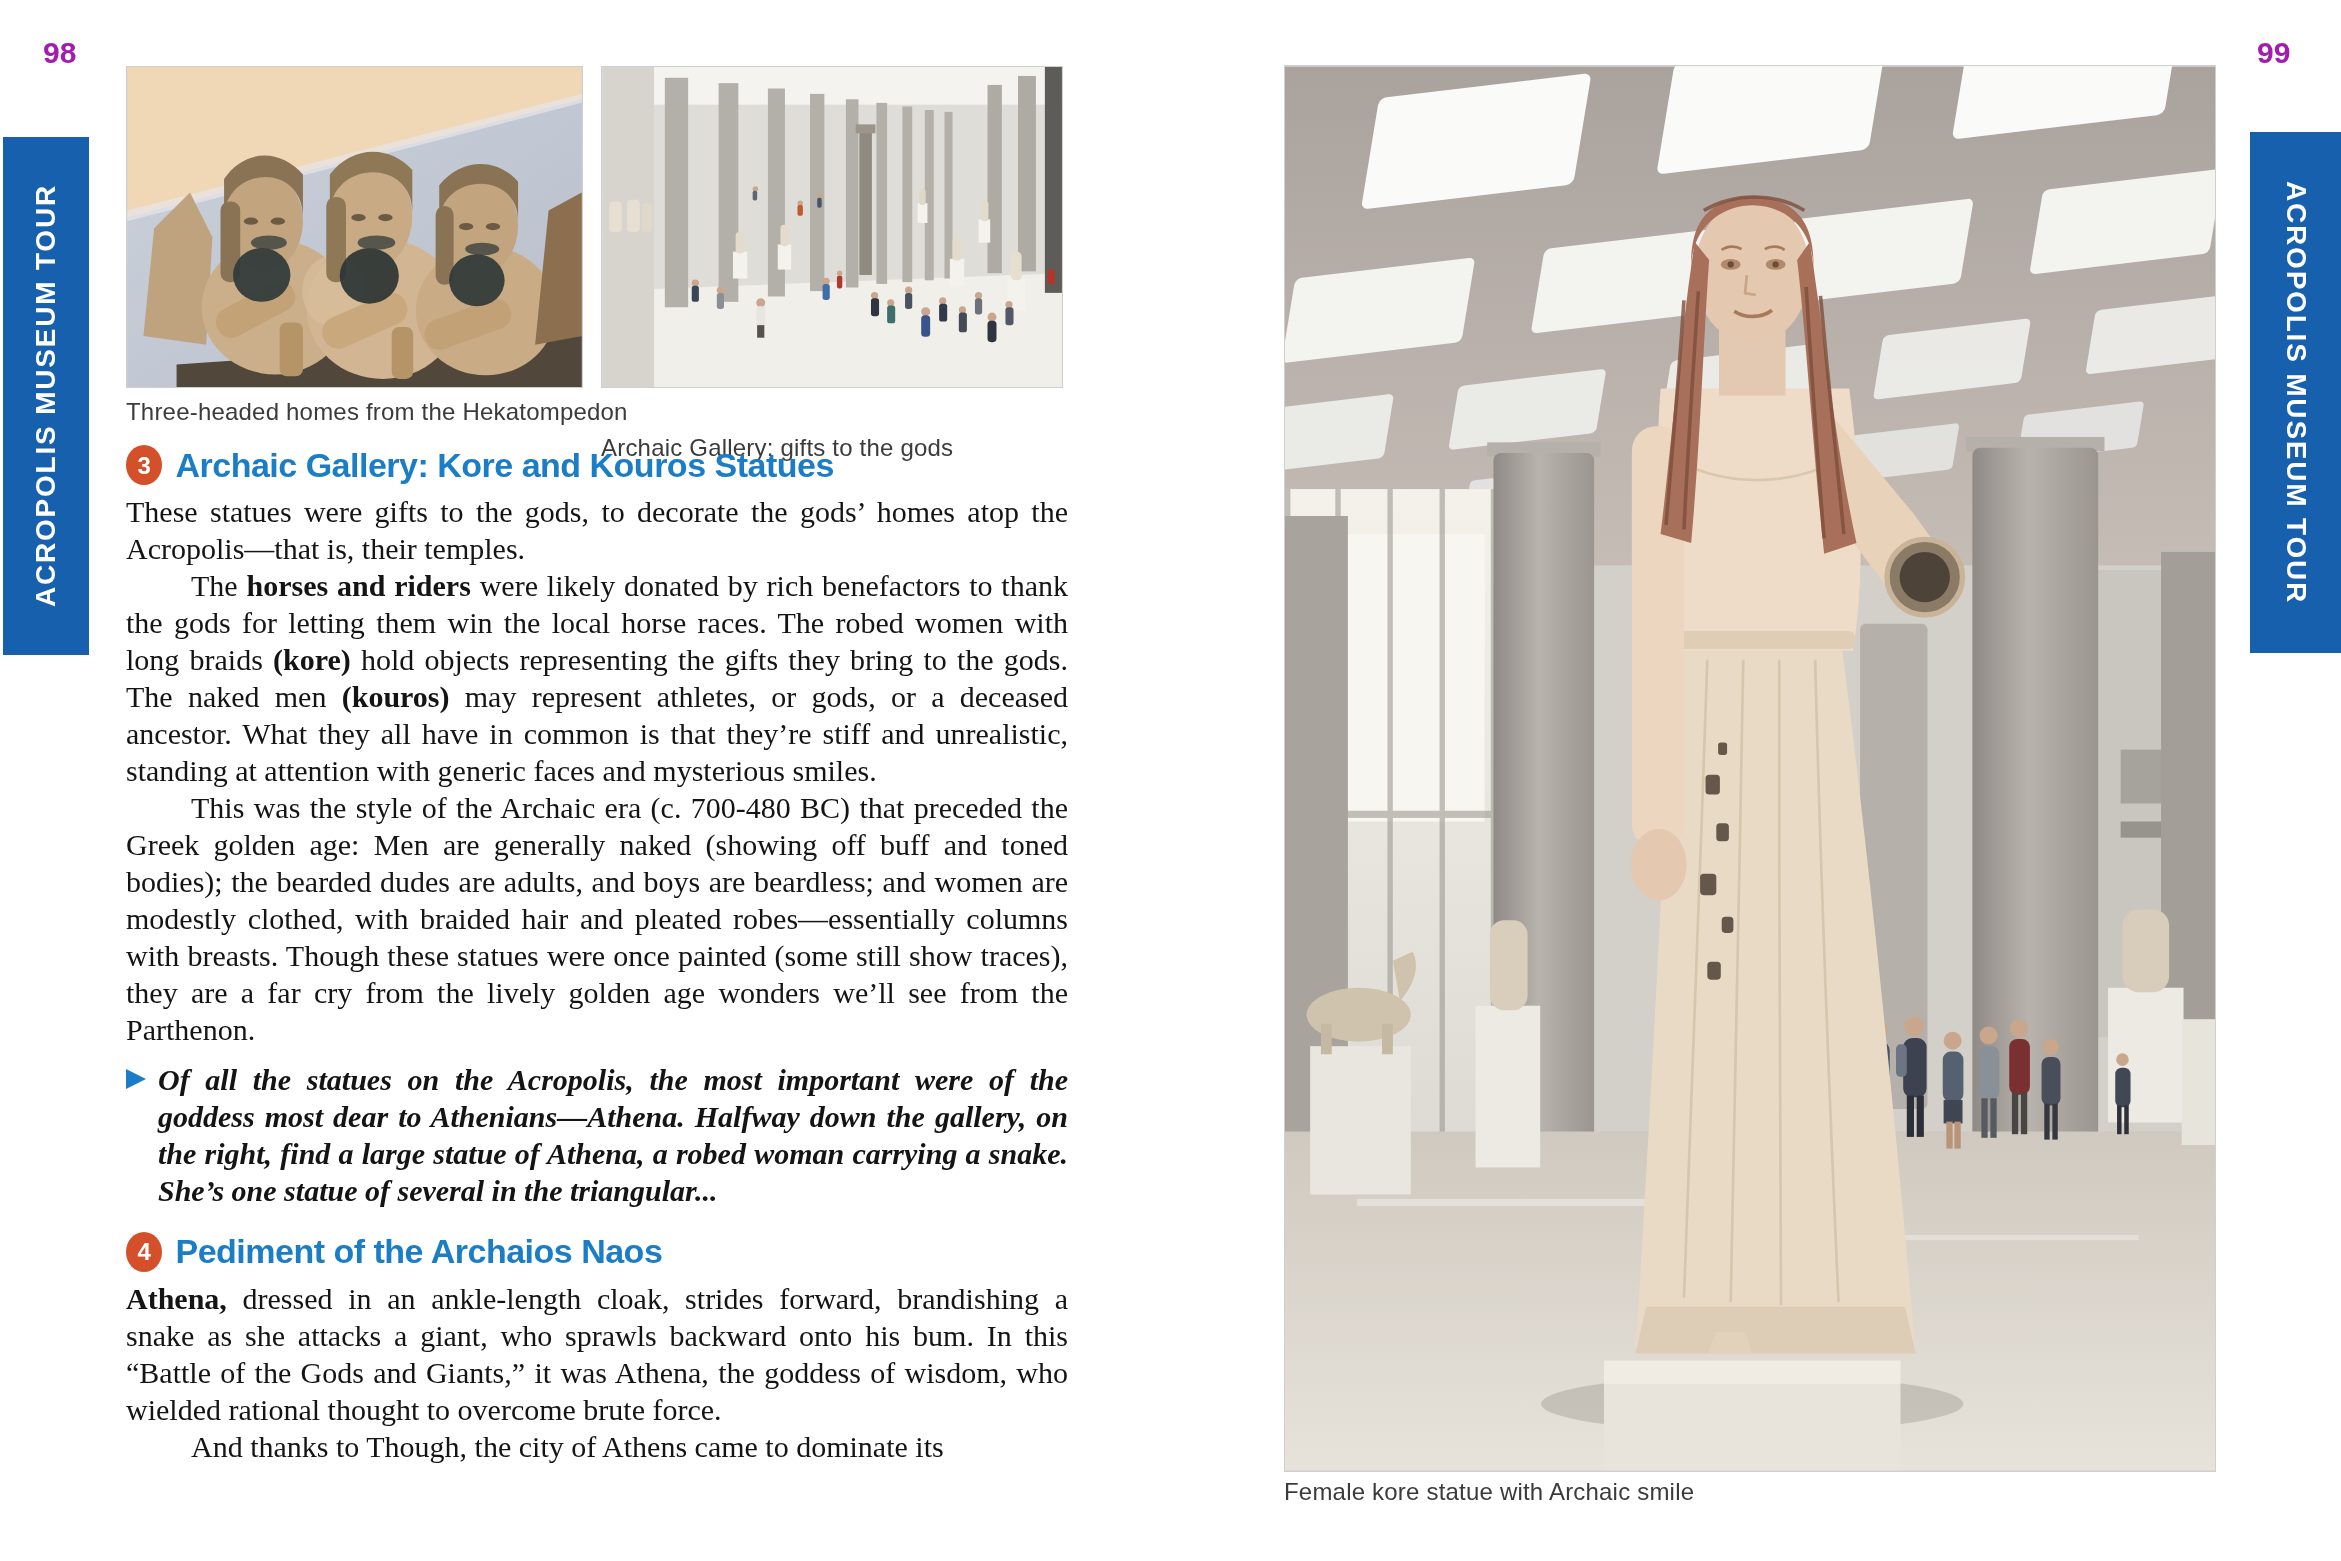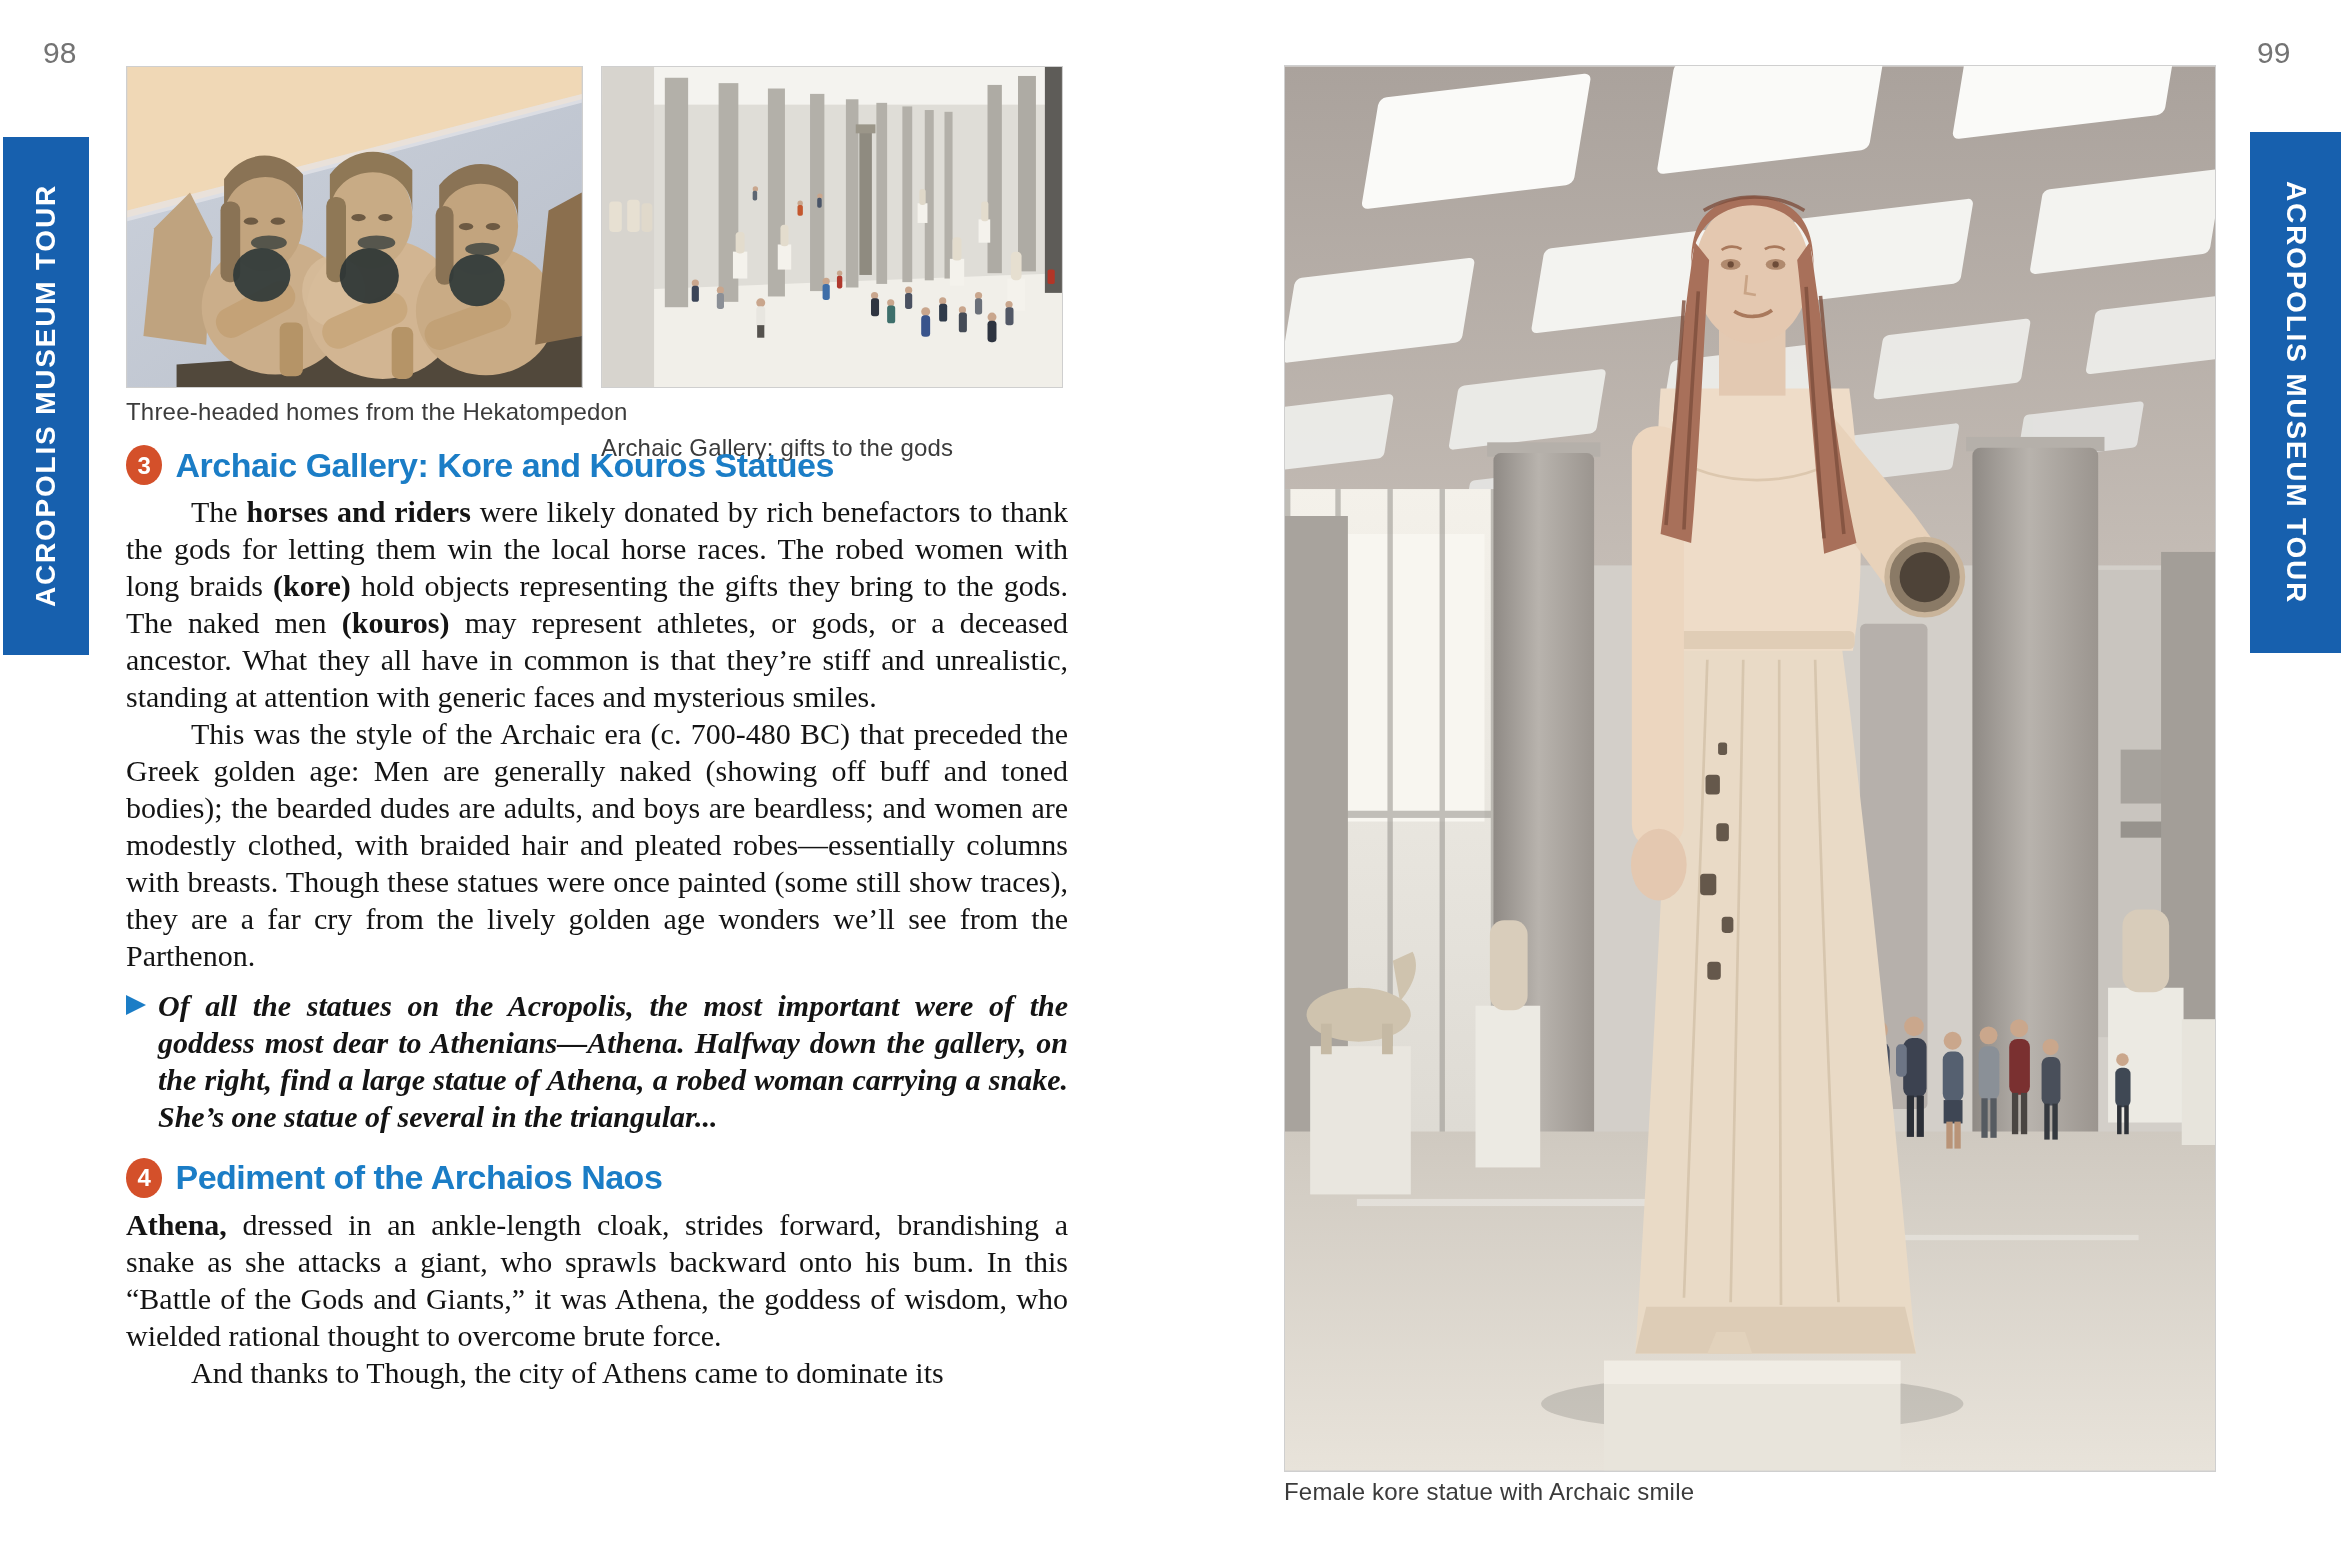--- a/index.html
+++ b/index.html
@@ -1,19 +1,19 @@
 <!DOCTYPE html>
 <html style="font-size:14.4px"><head>
 <meta charset="utf-8">
 <style>
   html,body{margin:0;padding:0;background:#ffffff;}
   body{width:2342px;height:1561px;position:relative;overflow:hidden;
        font-family:"Liberation Sans",sans-serif;}
 
-  .pagenum{position:absolute;top:36px;font-weight:normal;font-size:30px;color:#737373;}
+  .pagenum{position:absolute;top:36px;font-weight:bold;font-size:30px;color:#a21caf;}
   #pagenum-left{left:43px;}
   #pagenum-right{left:2257px;}
 
   .tab{position:absolute;background:#1760ae;display:flex;align-items:center;justify-content:center;}
   .tab-left{left:2.7px;top:137px;width:86px;height:518px;}
   .tab-right{left:2250px;top:132px;width:92px;height:521px;}
   .tab-text{color:#ffffff;font-weight:bold;font-size:28px;letter-spacing:1.8px;white-space:nowrap;
             font-family:"Liberation Sans",sans-serif;}
   .tab-left .tab-text{writing-mode:vertical-rl;transform:rotate(180deg);}
   .tab-right .tab-text{writing-mode:vertical-rl;}
@@ -237,20 +237,21 @@
   </div>
 
   <div class="caption" id="caption-demon">Three-headed homes from the Hekatompedon</div>
   <div class="caption" id="caption-gallery">Archaic Gallery: gifts to the gods</div>
 
   <div class="text-col">
     <div class="h-row">
       <span class="badge">3</span>
       <span>Archaic Gallery: Kore and Kouros Statues</span>
     </div>
+    <p><span>These statues were gifts to the gods, to decorate the gods’ homes atop the Acropolis—that is, their temples.</span></p>
     <p class="ind"><span>The </span><span style="font-weight: bold;">horses and riders</span><span> were likely donated by rich benefactors to thank the gods for letting them win the local horse races. The robed women with long braids </span><span style="font-weight: bold;">(kore)</span><span> hold objects representing the gifts they bring to the gods. The naked men </span><span style="font-weight: bold;">(kouros)</span><span> may represent athletes, or gods, or a deceased ancestor. What they all have in common is that they’re stiff and unrealistic, standing at attention with generic faces and mysterious smiles.</span></p>
     <p class="ind"><span>This was the style of the Archaic era (c. 700-480 BC) that preceded the Greek golden age: Men are generally naked (showing off buff and toned bodies); the bearded dudes are adults, and boys are beardless; and women are modestly clothed, with braided hair and pleated robes—essentially columns with breasts. Though these statues were once painted (some still show traces), they are a far cry from the lively golden age wonders we’ll see from the Parthenon.</span></p>
     <div class="directive">
       <span class="tri"></span>
       <span><span>Of all the statues on the Acropolis, the most important were of the goddess most dear to Athenians—Athena. Halfway down the gallery, on the right, find a large statue of Athena, a robed woman carrying a snake. She’s one statue of several in the triangular...</span></span>
     </div>
     <div class="h-row second">
       <span class="badge">4</span>
       <span>Pediment of the Archaios Naos</span>
     </div>

